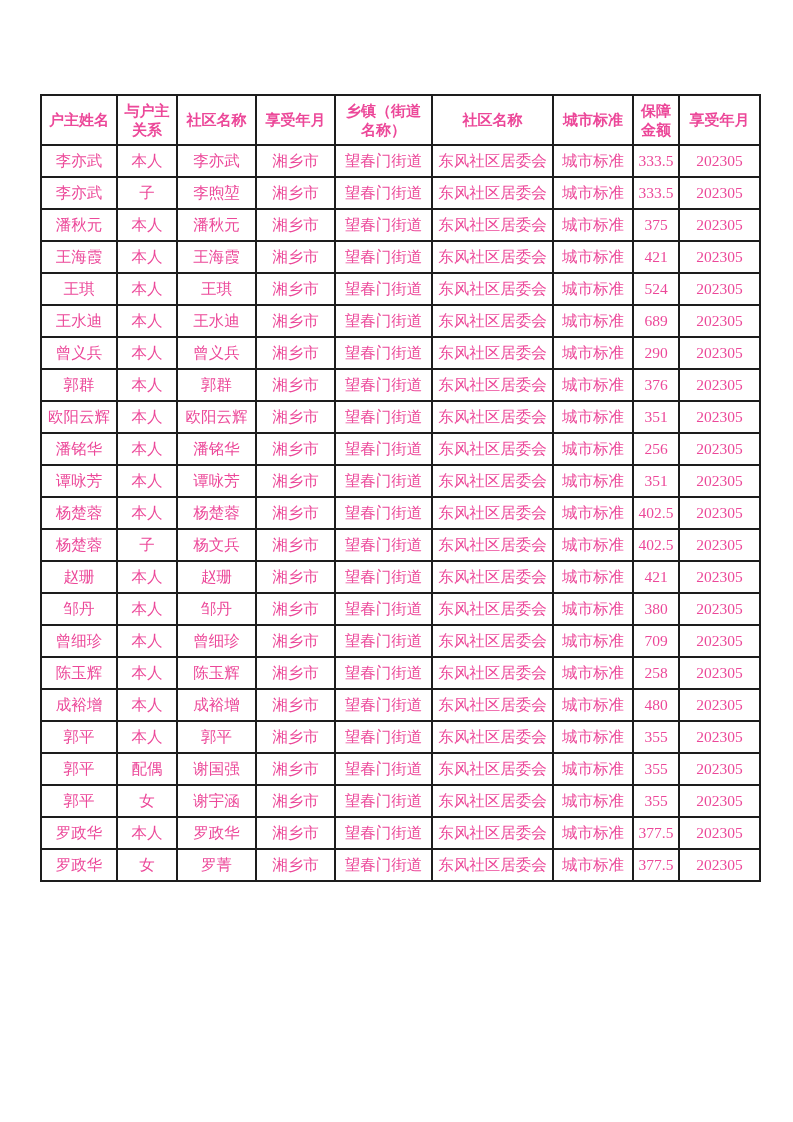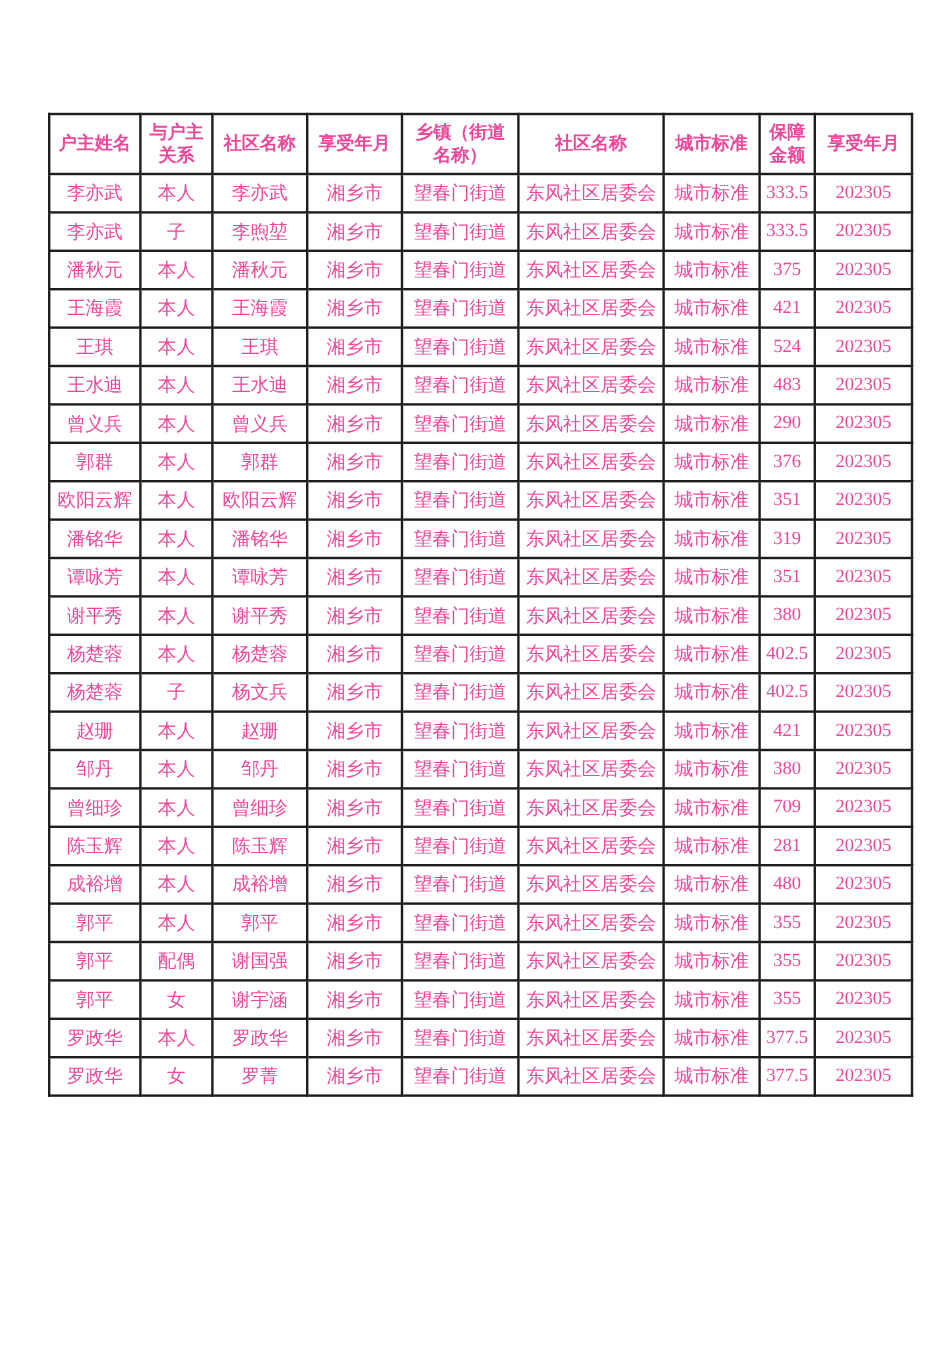--- a/index.html
+++ b/index.html
@@ -136,21 +136,21 @@
           <td>202305</td>
         </tr>
         <tr>
           <td>王水迪</td>
           <td>本人</td>
           <td>王水迪</td>
           <td>湘乡市</td>
           <td>望春门街道</td>
           <td>东风社区居委会</td>
           <td>城市标准</td>
-          <td>483</td>
+          <td>689</td>
           <td>202305</td>
         </tr>
         <tr>
           <td>曾义兵</td>
           <td>本人</td>
           <td>曾义兵</td>
           <td>湘乡市</td>
           <td>望春门街道</td>
           <td>东风社区居委会</td>
           <td>城市标准</td>
@@ -180,43 +180,32 @@
           <td>202305</td>
         </tr>
         <tr>
           <td>潘铭华</td>
           <td>本人</td>
           <td>潘铭华</td>
           <td>湘乡市</td>
           <td>望春门街道</td>
           <td>东风社区居委会</td>
           <td>城市标准</td>
-          <td>319</td>
+          <td>256</td>
           <td>202305</td>
         </tr>
         <tr>
           <td>谭咏芳</td>
           <td>本人</td>
           <td>谭咏芳</td>
           <td>湘乡市</td>
           <td>望春门街道</td>
           <td>东风社区居委会</td>
           <td>城市标准</td>
           <td>351</td>
-          <td>202305</td>
-        </tr>
-        <tr>
-          <td>谢平秀</td>
-          <td>本人</td>
-          <td>谢平秀</td>
-          <td>湘乡市</td>
-          <td>望春门街道</td>
-          <td>东风社区居委会</td>
-          <td>城市标准</td>
-          <td>380</td>
           <td>202305</td>
         </tr>
         <tr>
           <td>杨楚蓉</td>
           <td>本人</td>
           <td>杨楚蓉</td>
           <td>湘乡市</td>
           <td>望春门街道</td>
           <td>东风社区居委会</td>
           <td>城市标准</td>
@@ -268,21 +257,21 @@
           <td>202305</td>
         </tr>
         <tr>
           <td>陈玉辉</td>
           <td>本人</td>
           <td>陈玉辉</td>
           <td>湘乡市</td>
           <td>望春门街道</td>
           <td>东风社区居委会</td>
           <td>城市标准</td>
-          <td>281</td>
+          <td>258</td>
           <td>202305</td>
         </tr>
         <tr>
           <td>成裕增</td>
           <td>本人</td>
           <td>成裕增</td>
           <td>湘乡市</td>
           <td>望春门街道</td>
           <td>东风社区居委会</td>
           <td>城市标准</td>

